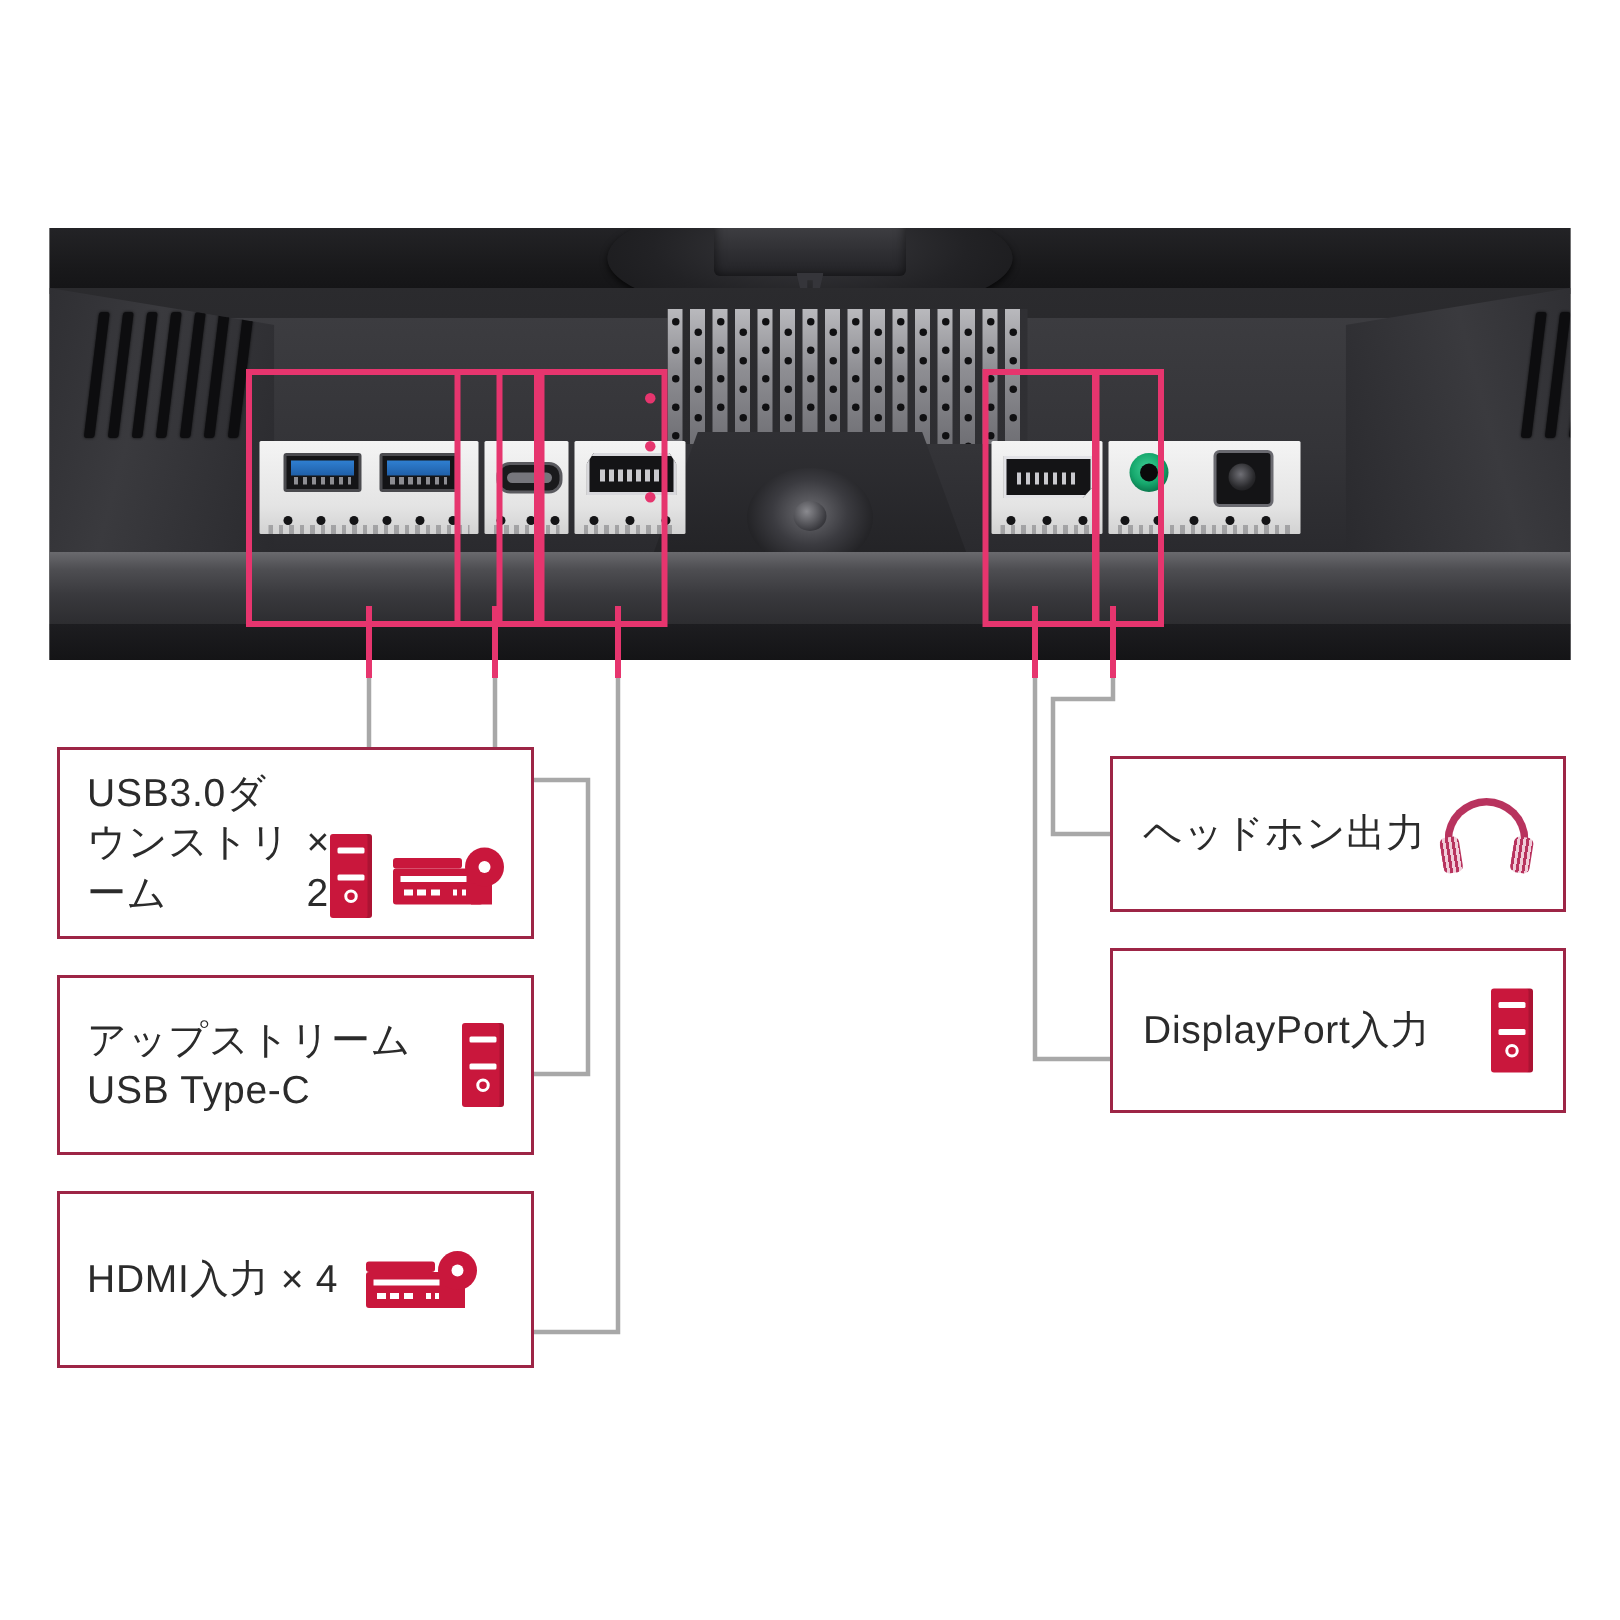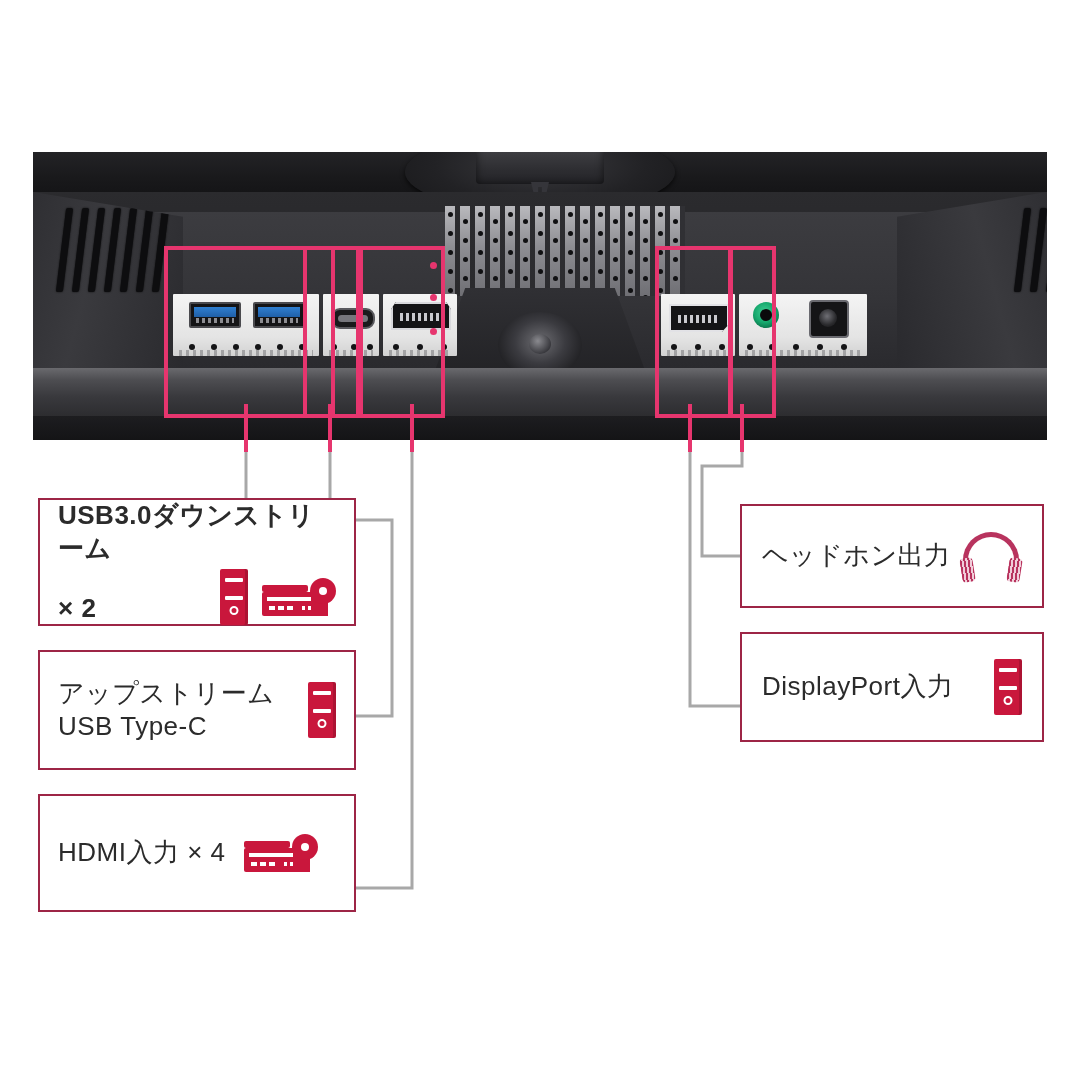--- a/index.html
+++ b/index.html
@@ -352,21 +352,21 @@
     <g fill="none" stroke="#a8a8a8" stroke-width="3">
       <path d="M246,452 V498"></path>
       <path d="M330,452 V520 H392 V716 H352"></path>
       <path d="M412,452 V888 H352"></path>
       <path d="M690,452 V706 H742"></path>
       <path d="M742,452 V466 H702 V556 H742"></path>
     </g>
   </svg>
 
   <div class="callout" style="left:38px;top:498px;width:318px;height:128px;padding:0 18px;">
-    <div style="display:flex;flex-direction:column;width:100%;font-weight:bold;">
+    <div style="display:flex;flex-direction:row;width:100%;">
       <div class="txt">USB3.0ダウンストリーム</div>
       <div style="display:flex;align-items:flex-end;justify-content:space-between;margin-top:4px;">
         <div class="txt">× 2</div>
         <div class="icons">
           <div class="ico-pc">
             <i class="a"></i>
               <i class="b"></i>
               <b></b>
           </div>
           <div class="ico-player">

